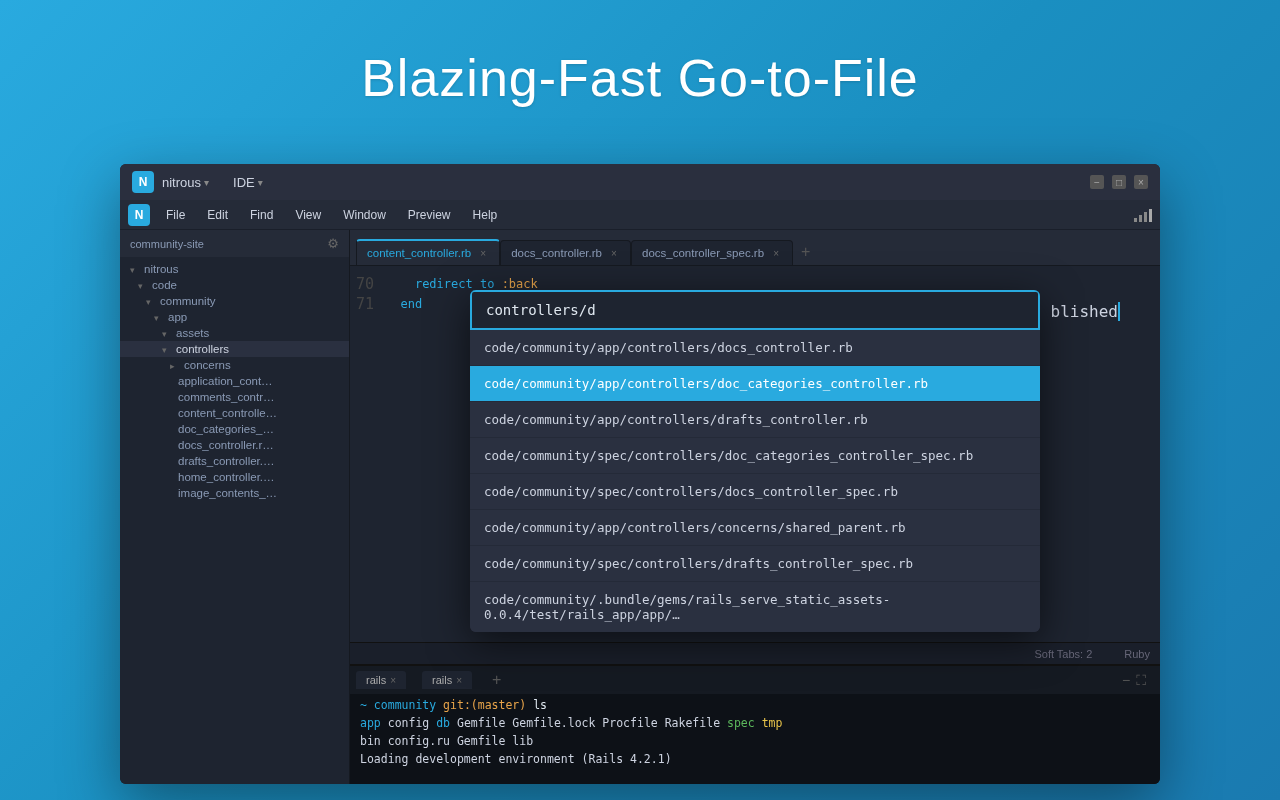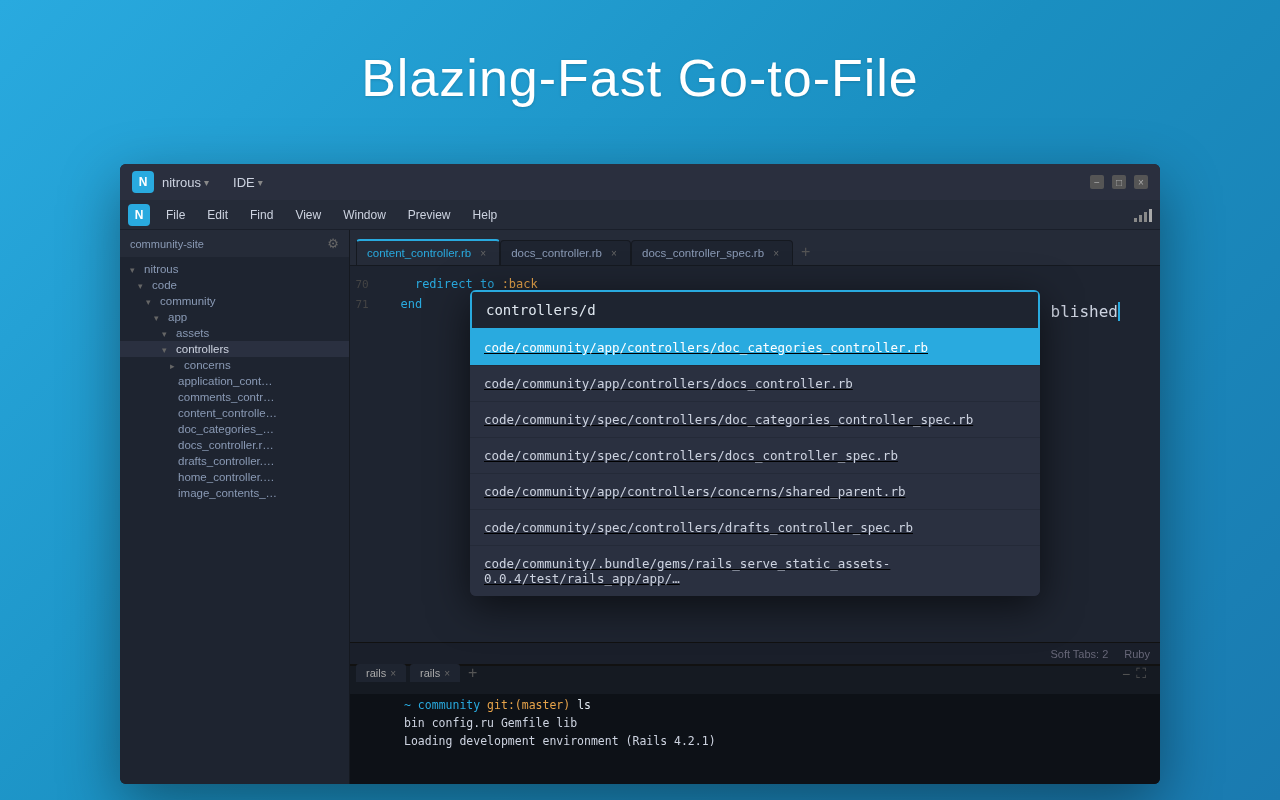--- a/index.html
+++ b/index.html
@@ -268,24 +268,24 @@
     .code-line {
       display: flex;
       align-items: center;
       height: 20px;
       font-size: 12px;
       font-family: 'Monaco', 'Menlo', monospace;
     }
     .line-num {
       color: #444;
       width: 36px;
-      text-align: center;
+      text-align: right;
       padding-right: 12px;
       flex-shrink: 0;
-      font-size: 11px;
+      font-size: 15px;
     }
     .line-code {
       color: #cdd3e0;
     }
     .kw-blue { color: #29aadf; }
     .str-orange { color: #e8a44a; }
 
     
     .status-bar {
       height: 22px;
@@ -294,40 +294,40 @@
       align-items: center;
       padding: 0 10px;
       font-size: 11px;
       color: #555;
       flex-shrink: 0;
       border-top: 1px solid #111;
     }
     .status-right {
       margin-left: auto;
       display: flex;
-      gap: 16px;
+      gap: 32px;
       color: #667;
     }
 
     
     .terminal {
       height: 120px;
       background: #0d1117;
       border-top: 2px solid #111;
       flex-shrink: 0;
       display: flex;
       flex-direction: column;
     }
     .terminal-tabs {
       display: flex;
-      align-items: flex-end;
+      align-items: center;
       background: #151a22;
       height: 28px;
       padding: 12px 6px;
-      gap: 4px;
+      gap: 16px;
     }
     .terminal-tab {
       display: flex;
       align-items: center;
       gap: 4px;
       padding: 3px 10px;
       font-size: 11px;
       color: #aaa;
       background: #1e2430;
       border-radius: 3px 3px 0 0;
@@ -346,21 +346,20 @@
     .terminal-content {
       flex: 1;
       padding: 4px 10px;
       font-family: 'Monaco', 'Menlo', monospace;
       font-size: 11.5px;
       overflow: hidden;
     }
     .term-line {
       height: 18px;
       white-space: nowrap;
-      margin-left: 44px;
     }
     .term-prompt { color: #29aadf; }
     .term-cmd { color: #e0e8f0; }
     .term-dir { color: #29aadf; }
     .term-branch { color: #e8a44a; }
     .term-file { color: #cdd3e0; }
     .term-green { color: #5cb85c; }
     .term-yellow { color: #e8c44a; }
     .terminal-controls {
       display: flex;
@@ -377,21 +376,20 @@
 
     
     .modal-overlay {
       position: absolute;
       top: 0; left: 0; right: 0; bottom: 0;
       display: flex;
       align-items: flex-start;
       justify-content: center;
       padding-top: 60px;
       z-index: 100;
-      text-decoration: underline;
     }
     .modal {
       width: 570px;
       background: #2a3040;
       border-radius: 6px;
       box-shadow: 0 10px 40px rgba(0,0,0,0.6);
       overflow: hidden;
     }
     .modal-search {
       width: 100%;
@@ -603,34 +601,38 @@
           <div class="terminal-controls">
             <span class="term-ctrl-btn">−</span>
             <span class="term-ctrl-btn">⛶</span>
           </div>
         </div>
         <div class="terminal-content">
           <div class="term-line">
             <span class="term-prompt">~ </span><span class="term-dir">community</span><span style="color:#888;"> </span><span class="term-branch">git:(</span><span style="color:#e8a44a;">master</span><span class="term-branch">)</span><span class="term-cmd"> ls</span>
           </div>
           <div class="term-line">
+            <span class="term-dir">app</span><span class="term-file">  config  </span><span class="term-dir">db</span><span class="term-file">  Gemfile  Gemfile.lock  Procfile  Rakefile  </span><span class="term-green">spec</span><span class="term-file">  </span><span class="term-yellow">tmp</span>
+          </div>
+          <div class="term-line">
             <span class="term-file">bin  config.ru  Gemfile  lib</span>
           </div>
           <div class="term-line">
             <span class="term-file">Loading development environment (Rails 4.2.1)</span>
           </div>
         </div>
       </div>
 
       <div class="modal-overlay">
         <div class="modal">
           <input class="modal-search" type="text" value="controllers/d" style="">
           <div class="modal-results">
+            <div class="result-item">code/community/app/controllers/docs_controller.rb</div>
             <div class="result-item highlighted">code/community/app/controllers/doc_categories_controller.rb</div>
-            <div class="result-item">code/community/app/controllers/docs_controller.rb</div>
+            <div class="result-item">code/community/app/controllers/drafts_controller.rb</div>
             <div class="result-item">code/community/spec/controllers/doc_categories_controller_spec.rb</div>
             <div class="result-item">code/community/spec/controllers/docs_controller_spec.rb</div>
             <div class="result-item">code/community/app/controllers/concerns/shared_parent.rb</div>
             <div class="result-item">code/community/spec/controllers/drafts_controller_spec.rb</div>
             <div class="result-item">code/community/.bundle/gems/rails_serve_static_assets-0.0.4/test/rails_app/app/…</div>
           </div>
         </div>
       </div>
 
     </div>

